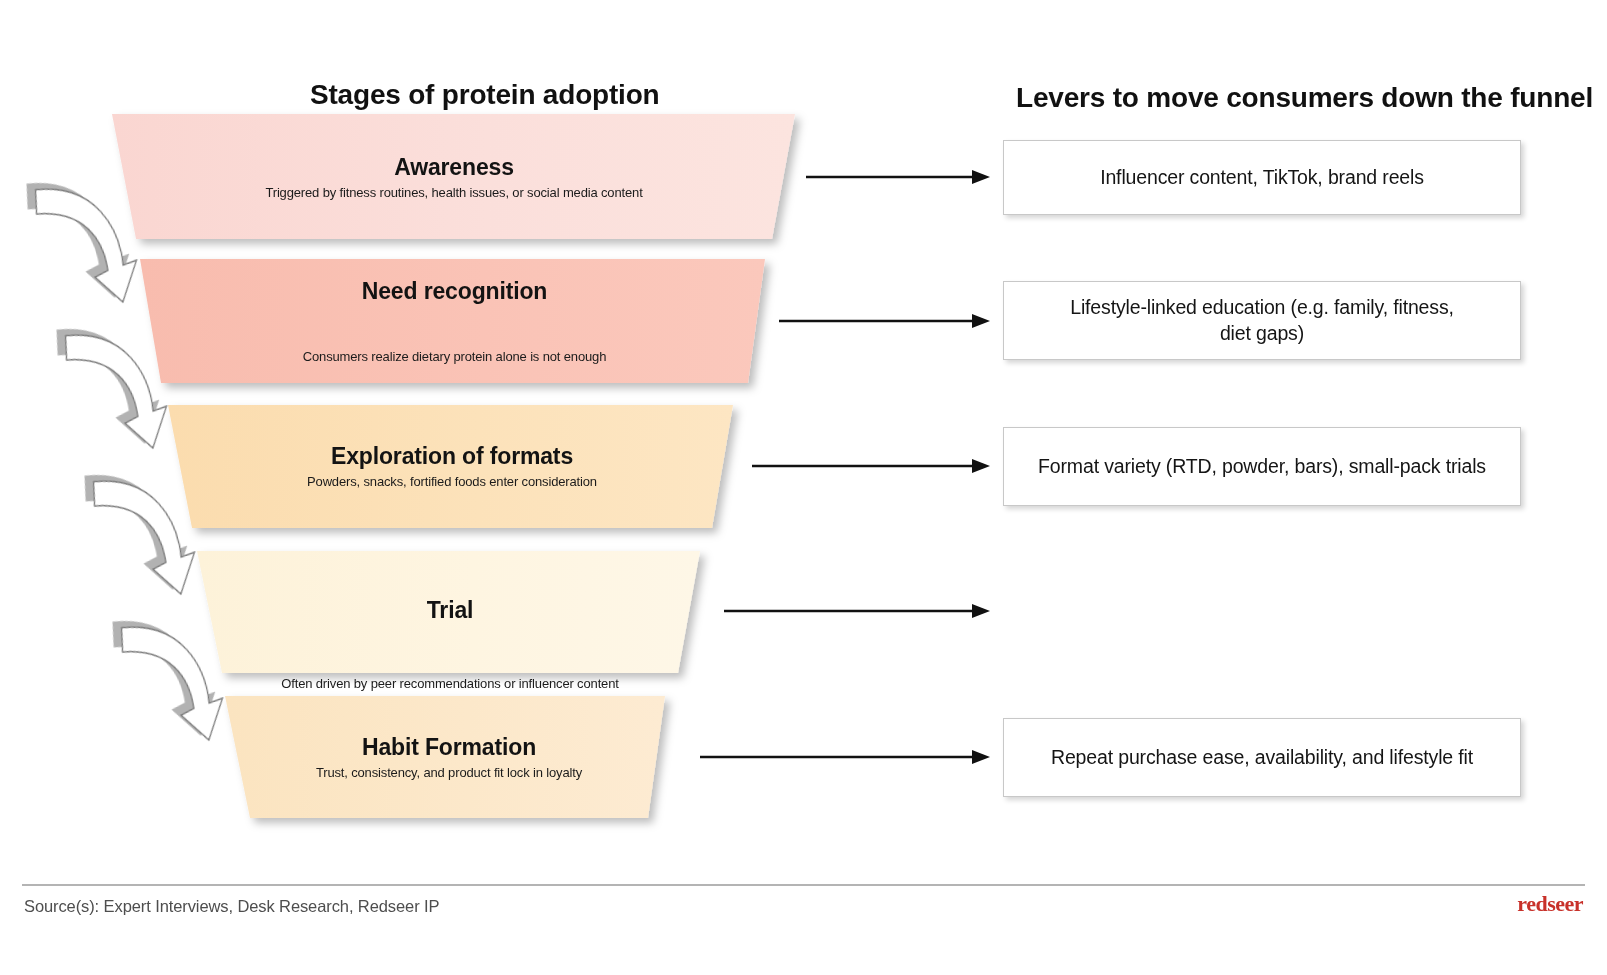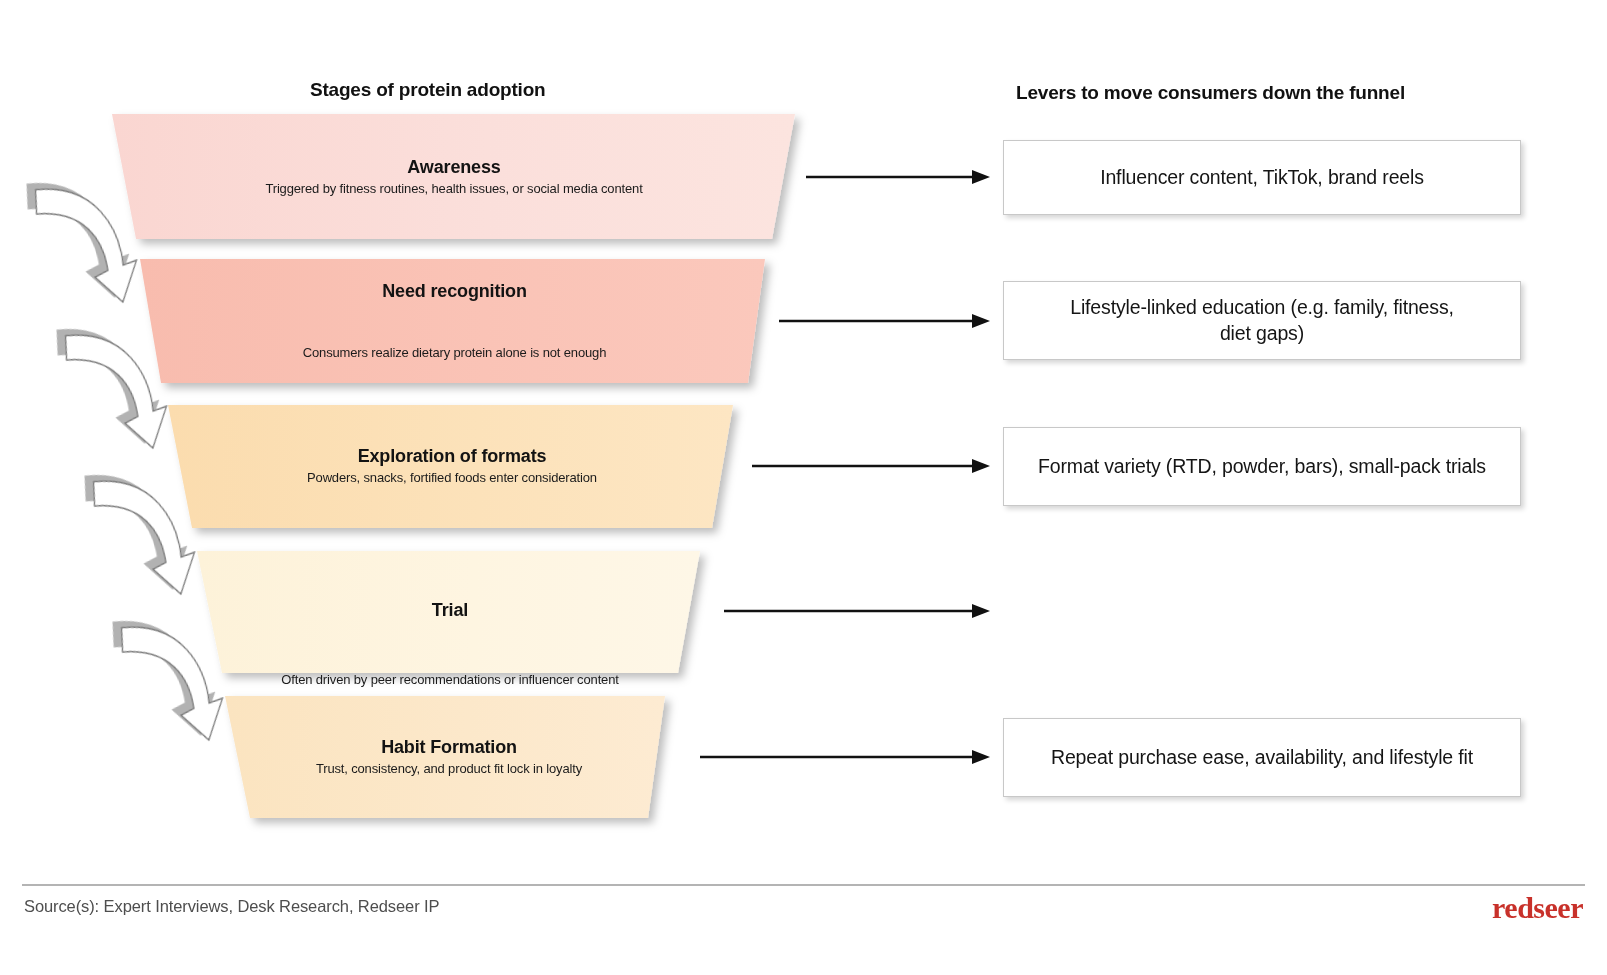--- a/index.html
+++ b/index.html
@@ -15,21 +15,21 @@
     position: relative;
     width: 1607px;
     height: 975px;
     background: #ffffff;
     overflow: hidden;
   }
 
   
   .col-header {
     position: absolute;
-    font-size: 19px;
+    font-size: 28px;
     font-weight: bold;
     color: #111111;
     letter-spacing: -0.2px;
     white-space: nowrap;
   }
   #hdr-stages { left: 310px; top: 79px; }
   #hdr-levers { left: 1016px; top: 82px; }
 
   
   #funnel-layer {
@@ -42,21 +42,21 @@
   .stage {
     position: absolute;
     display: flex;
     flex-direction: column;
     align-items: center;
     justify-content: center;
     text-align: center;
     pointer-events: auto;
   }
   .stage .stage-title {
-    font-size: 18px;
+    font-size: 23px;
     font-weight: bold;
     color: #131313;
     line-height: 1.28;
     margin-bottom: 1px;
     letter-spacing: -0.15px;
   }
   .stage .stage-desc {
     font-size: 13px;
     font-weight: normal;
     color: #1b1b1b;
@@ -101,21 +101,21 @@
     top: 897px;
     font-size: 16.5px;
     color: #4e4e4e;
     letter-spacing: -0.1px;
   }
   #brand-logo {
     position: absolute;
     right: 24px;
     top: 893px;
     font-family: "Liberation Serif", serif;
-    font-size: 30px;
+    font-size: 22px;
     font-weight: bold;
     color: #c8312a;
     letter-spacing: -0.5px;
     line-height: 1;
   }
 </style>
 </head>
 <body>
 
 <div id="slide">

